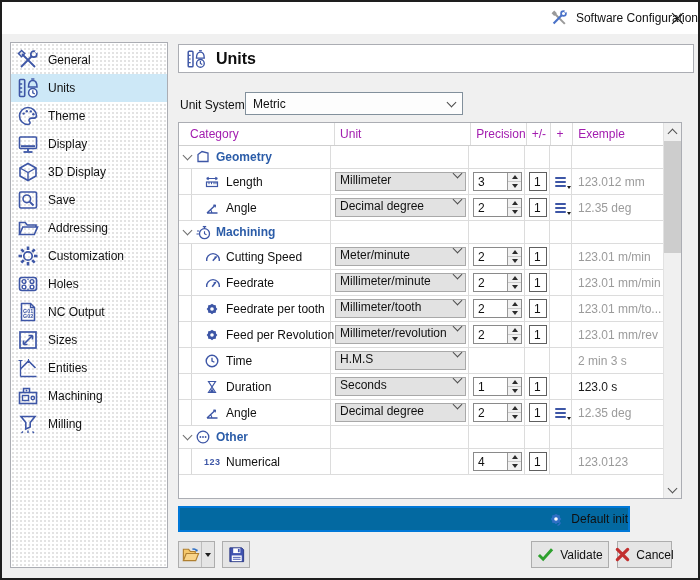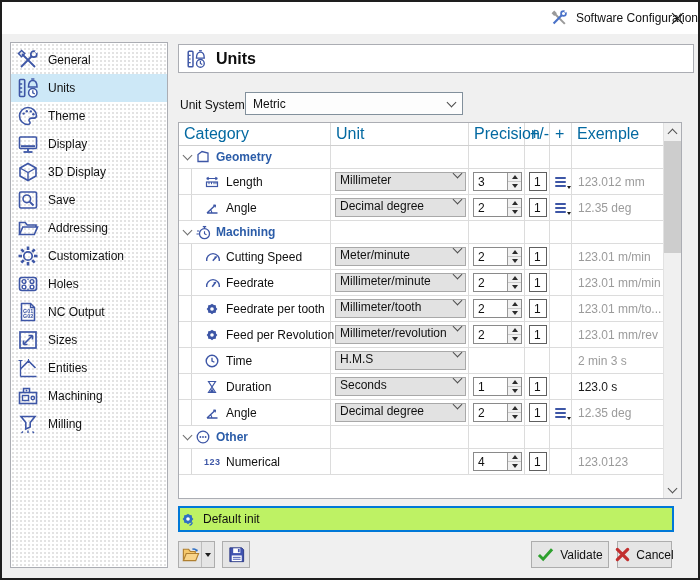--- a/index.html
+++ b/index.html
@@ -17,21 +17,21 @@
   
   .hdrbox{position:absolute;left:176px;top:42px;width:516px;height:29px;background:#fff;border:1px solid #abadb3;box-sizing:border-box;display:flex;align-items:center;padding-left:6px;gap:9px;}
   .hdrbox .t{font-weight:bold;font-size:16px;color:#0d0d0d;}
   
   .uslabel{position:absolute;left:178px;top:96px;font-size:12px;color:#101010;}
   .uscombo{position:absolute;left:243px;top:90px;width:218px;height:23px;background:#fdfdfd;border:1px solid #82909c;box-sizing:border-box;display:flex;align-items:center;justify-content:space-between;padding:0 7px;font-size:12px;color:#101010;}
   .chev{width:6px;height:6px;border-right:1.4px solid #4a4a4a;border-bottom:1.4px solid #4a4a4a;transform:rotate(45deg);margin-top:-3px;flex:0 0 auto;}
   
   .table{position:absolute;left:176px;top:120px;width:504px;height:377px;background:#fff;border:1px solid #abadb3;box-sizing:border-box;overflow:hidden;}
   .tinner{position:absolute;left:0;top:0;width:485px;bottom:0;overflow:hidden;}
-  .thead{display:flex;height:22px;border-bottom:1px solid #cfcfcf;font-size:16px;color:#0369a1;}
+  .thead{display:flex;height:22px;border-bottom:1px solid #cfcfcf;font-size:12px;color:#a21caf;padding-left:6px;}
   .hc{display:flex;align-items:center;padding-left:5px;box-sizing:border-box;border-right:1px solid #dcdcdc;height:100%;}
   .col-cat{width:152px;}.col-unit{width:138px;}.col-prec{width:56px;}.col-tol{width:25px;}.col-plus{width:22px;}.col-ex{width:92px;border-right:none;}
   .trow{display:flex;border-bottom:1px solid #dcdcdc;font-size:12px;position:relative;}
   .trow.group{height:22px;}
   .trow.item{height:25px;}
   .cell{display:flex;align-items:center;box-sizing:border-box;border-right:1px solid #dcdcdc;height:100%;padding-left:2px;}
   .cell.last{border-right:none;}
   .glabel{font-weight:bold;color:#2b5ca8;font-size:12px;margin-left:5px;white-space:nowrap;}
   .ilabel{margin-left:6px;color:#101010;white-space:nowrap;}
   .exp{width:6px;height:6px;border-right:1.4px solid #6e6e6e;border-bottom:1.4px solid #6e6e6e;transform:rotate(45deg);margin:0 4px 3px 3px;flex:0 0 auto;}
@@ -54,21 +54,21 @@
   .exv{color:#9b9b9b;padding-left:4px;white-space:nowrap;overflow:hidden;}
   .exv.dark{color:#1a1a1a;}
   
   .scroll{position:absolute;right:0;top:0;width:17px;bottom:0;background:#f0f0f0;border-left:1px solid #e2e2e2;}
   .sbtn{height:17px;display:flex;align-items:center;justify-content:center;}
   .sb-up{width:6px;height:6px;border-right:1.4px solid #505050;border-bottom:1.4px solid #505050;transform:rotate(-135deg);margin-top:4px;}
   .sb-dn{width:6px;height:6px;border-right:1.4px solid #505050;border-bottom:1.4px solid #505050;transform:rotate(45deg);margin-bottom:3px;}
   .sbtn.bottom{position:absolute;bottom:0;left:0;right:0;}
   .sthumb{position:absolute;left:0px;right:0px;top:18px;height:112px;background:#cdcdcd;}
   
-  .defaultbtn{position:absolute;left:176px;top:504px;width:496px;height:26px;background:#bef264;border:2px solid #0078d7;box-sizing:border-box;display:flex;align-items:center;justify-content:flex-start;gap:7px;font-size:12px;color:#101010;}
+  .defaultbtn{position:absolute;left:176px;top:504px;width:452px;height:26px;background:#0369a1;border:2px solid #0078d7;box-sizing:border-box;display:flex;align-items:center;justify-content:flex-end;gap:7px;font-size:12px;color:#101010;}
   .btn{position:absolute;top:539px;height:27px;background:#e5e5e5;border:1px solid #adadad;box-sizing:border-box;display:flex;align-items:center;justify-content:center;font-size:12px;color:#101010;}
   .splitbtn{left:176px;width:37px;padding:0;}
   .split-main{width:23px;height:100%;display:flex;align-items:center;justify-content:center;}
   .split-arrow{width:12px;height:100%;border-left:1px solid #bdbdbd;display:flex;align-items:center;justify-content:center;}
   .tri-dn-s{width:0;height:0;border-left:3px solid transparent;border-right:3px solid transparent;border-top:4px solid #1d1d1d;}
   .savebtn{left:220px;width:28px;}
   .validatebtn{left:529px;width:78px;gap:6px;}
   .cancelbtn{left:615px;width:55px;gap:6px;}
 </style>
 </head>

